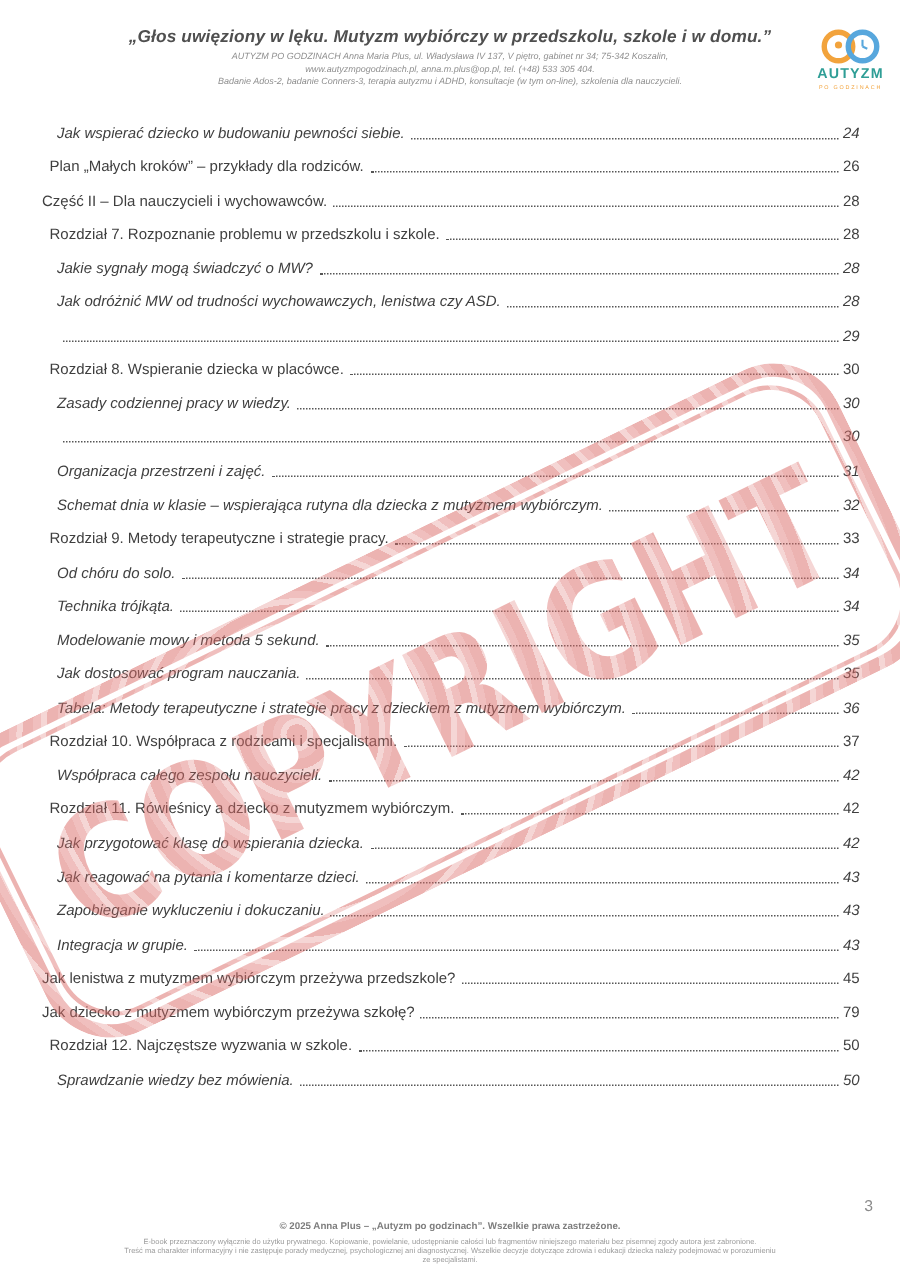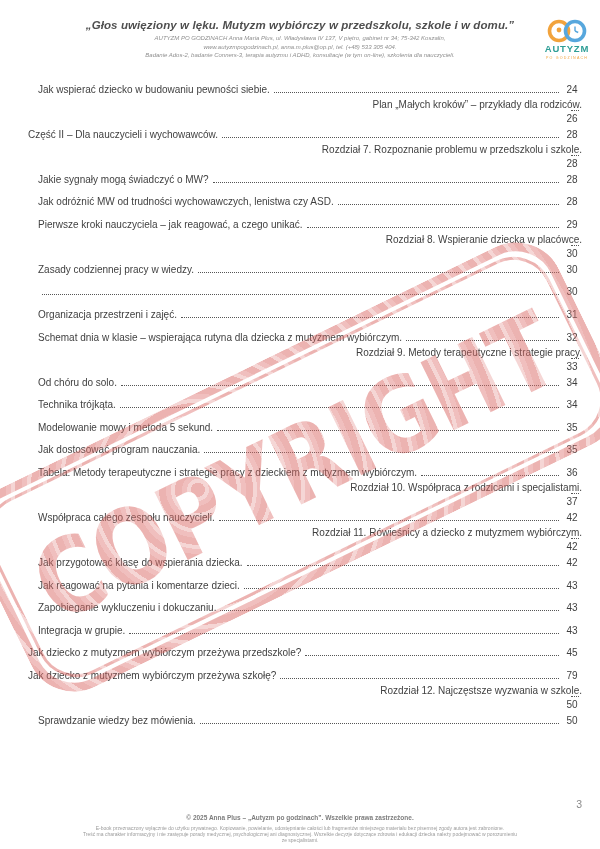--- a/index.html
+++ b/index.html
@@ -15,24 +15,24 @@
   }
   .hdr-sub{font-size:6px;font-style:italic;color:#8f8f8f;line-height:8.6px;margin-top:3px;}
   .hdr-sub div{white-space:nowrap;}
   
   .logo{position:absolute;top:6px;right:6px;width:54px;height:50px;text-align:center;}
   
   .toc{position:absolute;top:64px;left:28px;right:18px;}
   .row{display:flex;align-items:flex-end;height:22.55px;box-sizing:border-box;padding-bottom:4px;font-size:10px;}
   .row .lbl{white-space:nowrap;line-height:11px;color:#3f3f3f;}
   .row .dots{flex:1;border-bottom:1.6px dotted #565656;margin:0 3px 2px 4px;min-width:8px;}
-  .row .pg{width:20px;text-align:center;line-height:11px;color:#3f3f3f;}
+  .row .pg{width:20px;text-align:left;line-height:11px;color:#3f3f3f;}
   .lvl0{padding-left:0;}
-  .lvl1{padding-left:5px;flex-direction:column;}
-  .lvl2{padding-left:10px;}
+  .lvl1{padding-left:5px;}
+  .lvl2{padding-left:10px;font-style:italic;}
   
   .stamp{
     position:absolute;left:295px;top:455px;width:630px;height:202px;
     transform:translate(-50%,-50%) rotate(-26deg);
     border:9px solid currentColor;border-radius:48px;
     display:flex;align-items:center;justify-content:center;
     opacity:.5;pointer-events:none;
     -webkit-mask-image:repeating-radial-gradient(circle at 35% 40%, rgba(0,0,0,1) 0 7px, rgba(0,0,0,.55) 7px 11px, rgba(0,0,0,.85) 11px 16px);
     mask-image:repeating-radial-gradient(circle at 35% 40%, rgba(0,0,0,1) 0 7px, rgba(0,0,0,.55) 7px 11px, rgba(0,0,0,.85) 11px 16px);
   }
@@ -103,21 +103,20 @@
         <span class="lbl">Jakie sygnały mogą świadczyć o MW?</span>
         <span class="dots"></span>
         <span class="pg">28</span>
       </div>
       <div class="row lvl2">
         <span class="lbl">Jak odróżnić MW od trudności wychowawczych, lenistwa czy ASD.</span>
         <span class="dots"></span>
         <span class="pg">28</span>
       </div>
       <div class="row lvl2">
-        <span class="lbl">Pierwsze kroki nauczyciela – jak reagować, a czego unikać.</span>
         <span class="dots"></span>
         <span class="pg">29</span>
       </div>
       <div class="row lvl1">
         <span class="lbl">Rozdział 8. Wspieranie dziecka w placówce.</span>
         <span class="dots"></span>
         <span class="pg">30</span>
       </div>
       <div class="row lvl2">
         <span class="lbl">Zasady codziennej pracy w wiedzy.</span>
@@ -197,21 +196,21 @@
         <span class="lbl">Zapobieganie wykluczeniu i dokuczaniu.</span>
         <span class="dots"></span>
         <span class="pg">43</span>
       </div>
       <div class="row lvl2">
         <span class="lbl">Integracja w grupie.</span>
         <span class="dots"></span>
         <span class="pg">43</span>
       </div>
       <div class="row lvl0">
-        <span class="lbl">Jak dziecko z mutyzmem wybiórczym przeżywa przedszkole?</span>
+        <span class="lbl">Jak lenistwa z mutyzmem wybiórczym przeżywa przedszkole?</span>
         <span class="dots"></span>
         <span class="pg">45</span>
       </div>
       <div class="row lvl0">
         <span class="lbl">Jak dziecko z mutyzmem wybiórczym przeżywa szkołę?</span>
         <span class="dots"></span>
         <span class="pg">79</span>
       </div>
       <div class="row lvl1">
         <span class="lbl">Rozdział 12. Najczęstsze wyzwania w szkole.</span>

